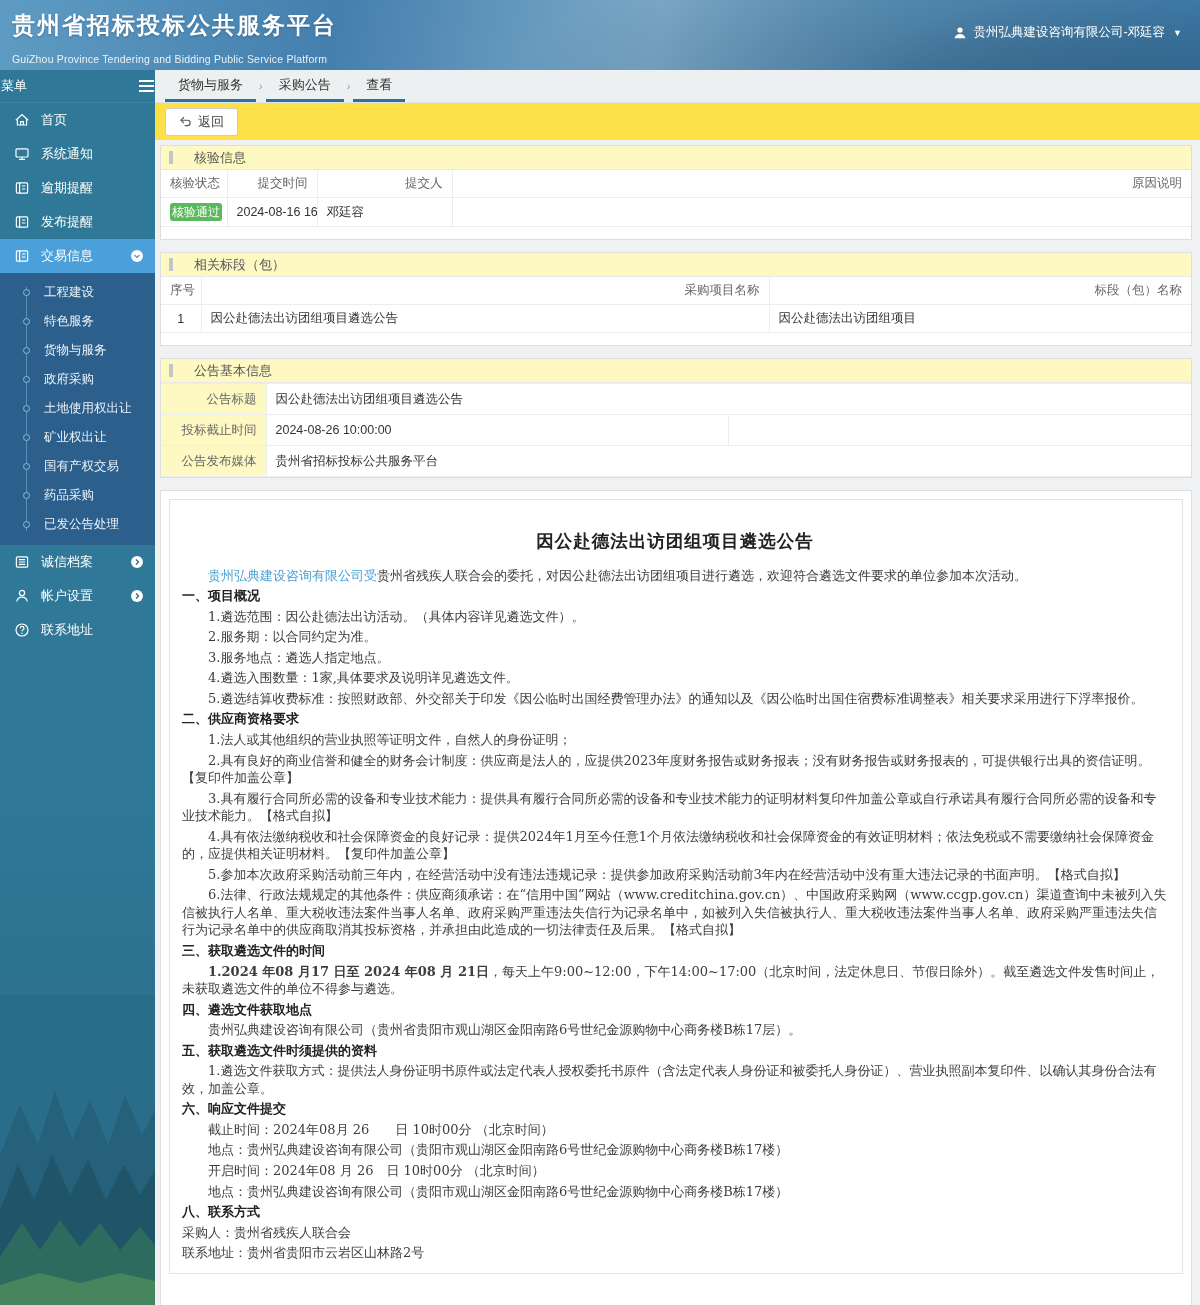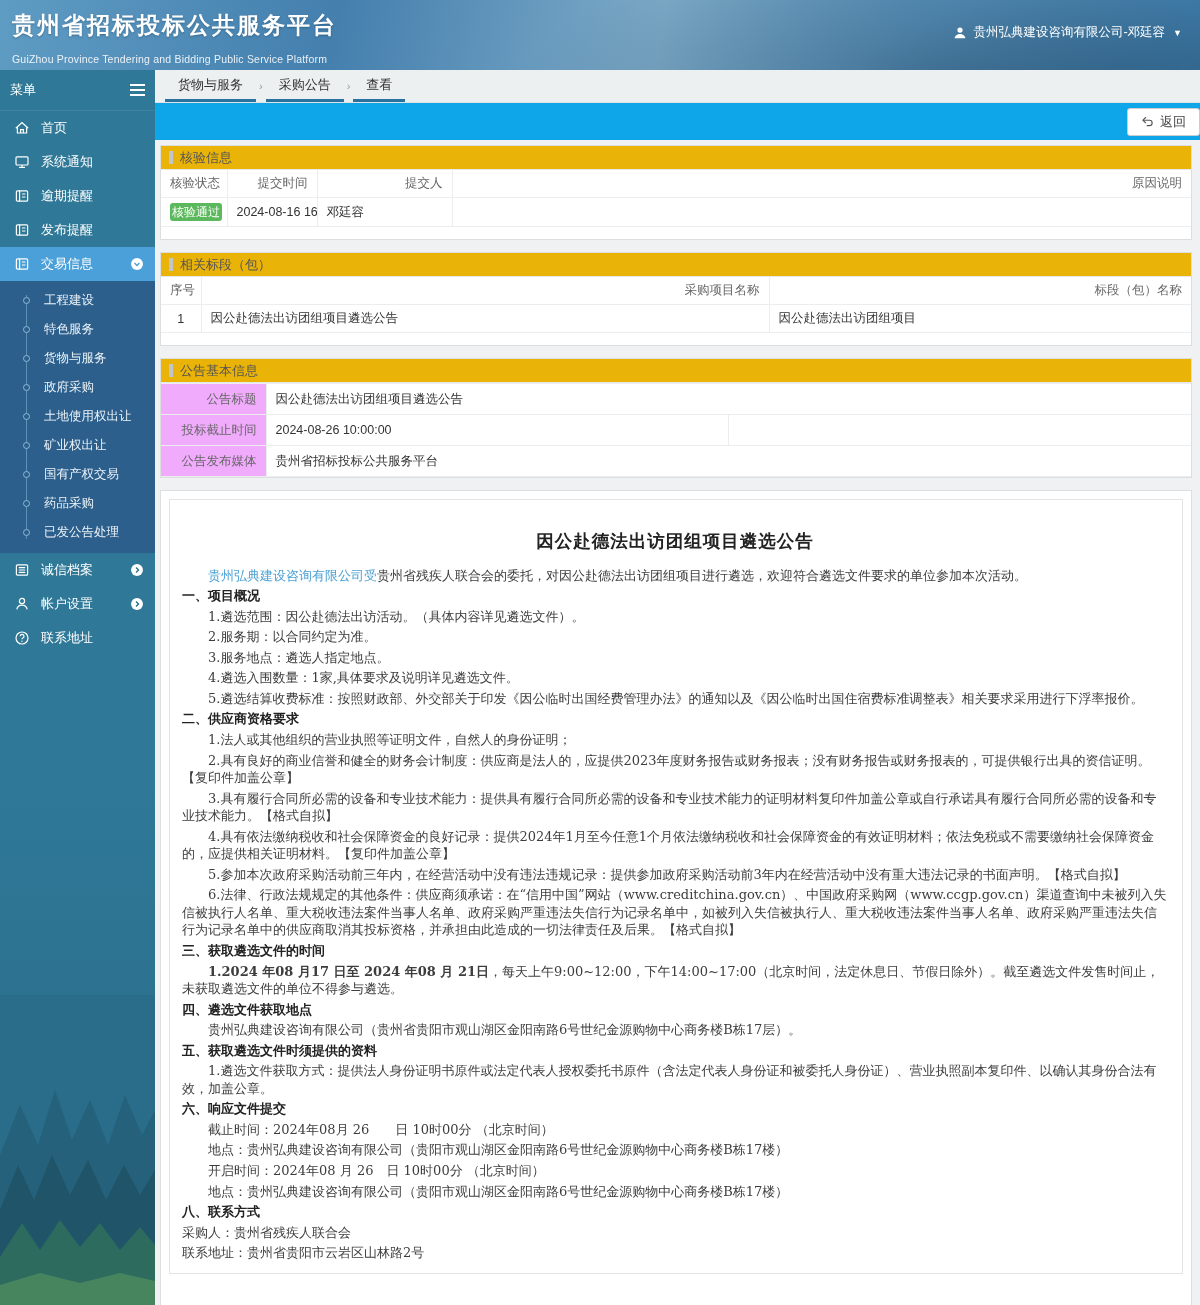--- a/index.html
+++ b/index.html
@@ -19,22 +19,22 @@
   .brand-sub { font-size:10.5px; color:rgba(255,255,255,.88); margin-top:12px; letter-spacing:.2px; }
   .userbox { position:absolute; right:18px; top:24px; display:flex; align-items:center; gap:6px;
              font-size:12.5px; color:#fff; cursor:pointer; }
   .userbox svg { display:block; }
   .caret { font-size:9px; margin-left:2px; }
 
   
   .sidebar { position:absolute; top:70px; left:0; width:155px; height:1235px; z-index:4;
              background:linear-gradient(180deg,#2f7897 0%,#2f7897 58%,#2c7290 76%,#266480 100%);
              color:#fff; overflow:hidden; }
-  .menu-head { height:41px; display:flex; align-items:center; justify-content:space-between;
-               padding:0 10px; font-size:13px; border-bottom:1px solid rgba(255,255,255,.08); }
+  .menu-head { height:33px; display:flex; align-items:center; justify-content:space-between;
+               padding:0 1px; font-size:13px; border-bottom:1px solid rgba(255,255,255,.08); }
   .burger-wrap { display:flex; align-items:center; height:14px; cursor:pointer; }
   .burger { width:15px; height:2px; background:#fff; box-shadow:0 -5px 0 #fff, 0 5px 0 #fff; }
   .side-item { position:relative; height:34px; display:flex; align-items:center; gap:11px;
                padding-left:14px; font-size:13px; cursor:pointer; }
   .side-item svg { flex:0 0 16px; }
   .side-item.active { background:#4ba0d9; }
   .chev { position:absolute; right:11px; top:50%; margin-top:-7px; }
   .submenu { position:relative; background:#2c5f8b; padding:5px 0 6px; }
   .submenu::before { content:""; position:absolute; left:26px; top:14px; bottom:14px; width:1px;
                      background:rgba(135,185,220,.55); }
@@ -44,40 +44,40 @@
                       border:1px solid #8cbcd9; border-radius:50%; background:#2c5f8b; }
   .mountains { position:absolute; left:0; bottom:0; width:155px; height:310px; }
 
   
   .main { position:absolute; top:70px; left:155px; width:1045px; height:1235px; }
   .crumbbar { height:33px; background:#edf0f1; border-bottom:1px solid #dfe3e4;
               display:flex; align-items:flex-end; padding-left:10px; }
   .crumb { line-height:29px; padding:0 13px; border-bottom:3px solid #29719f; font-size:13px;
            color:#333; cursor:pointer; }
   .crumb-sep { line-height:32px; color:#999; padding:0 3px; font-size:11px; }
-  .toolbar { height:37px; background:#0ea5e9; display:flex; align-items:center; padding-left:10px;justify-content:flex-end; }
+  .toolbar { height:37px; background:#fde047; display:flex; align-items:center; padding-left:10px; }
   .back-btn { display:inline-flex; align-items:center; gap:6px; border:1px solid #ccc; border-radius:3px;
               background:#fff; padding:4px 13px; font-size:13px; color:#444; cursor:pointer; }
 
   .panel { background:#fff; border:1px solid #dcdee0; margin:0 8px 12px 5px; }
   .panel.first { margin-top:5px; }
-  .panel-head { height:24px; display:flex; align-items:center; gap:7px; padding-left:8px;
-                background:#eab308; border-bottom:1px solid #e8e8e8; font-size:13px; color:#555; }
+  .panel-head { height:24px; display:flex; align-items:center; gap:21px; padding-left:8px;
+                background:#fef9c3; border-bottom:1px solid #e8e8e8; font-size:13px; color:#555; }
   .marker { width:4px; height:13px; background:#c2c6c8; }
 
   table { width:100%; border-collapse:collapse; font-size:12.5px; color:#333; table-layout:fixed; }
   th { font-weight:normal; color:#666; text-align:right; }
   th,td { padding:5px 9px; border:1px solid #ecedee; height:24px; overflow:hidden; white-space:nowrap; }
   tr :first-child { border-left:none; } tr :last-child { border-right:none; }
   thead tr :is(th,td) { border-top:none; }
   .pad-b { height:12px; }
   .badge { display:inline-block; background:#5cb85c; color:#fff; font-size:12px; line-height:18px;
            padding:0 2px; border-radius:3px; }
   .cell-center { text-align:center;margin-left:40px; }
-  .lbl { background:#f0abfc; color:#666; text-align:right; width:105px; }
+  .lbl { background:#fef9c3; color:#666; text-align:right; width:105px; }
   .basic td { height:31px; }
 
   
   .panel.docpanel { height:823px; overflow:hidden; }
   .doc-box { margin:8px; border:1px solid #e3e4e5; height:775px; overflow:hidden;
              padding:30px 14px 20px 12px;
              font-family:"DejaVu Serif","Liberation Serif",serif;
              font-size:13px; line-height:1.35; color:#3d3d3d; }
   .doc-title { text-align:center; font-size:17.5px; font-weight:bold; color:#222;
                letter-spacing:1px; margin-bottom:13px; font-family:"Liberation Sans",sans-serif; }

